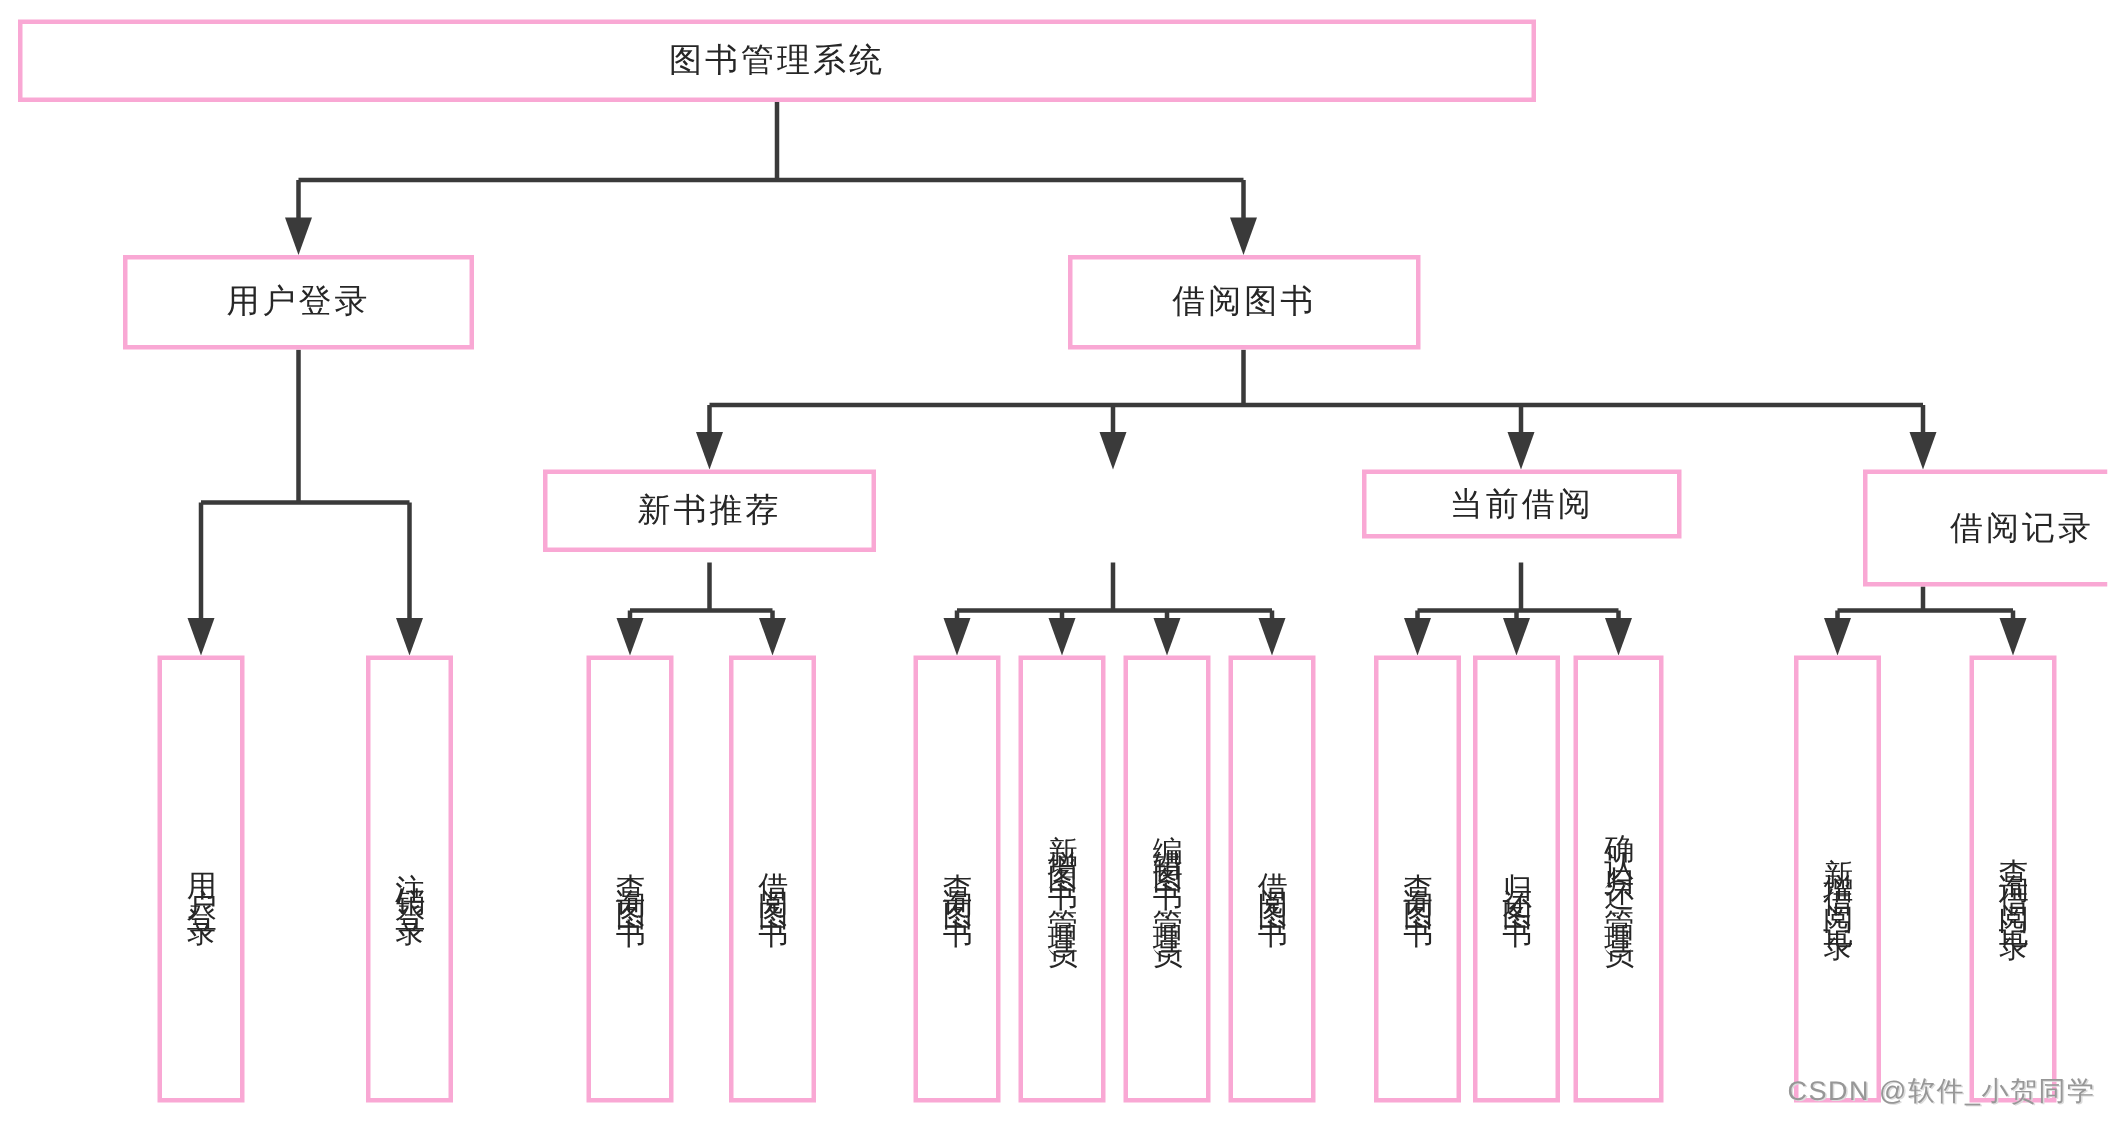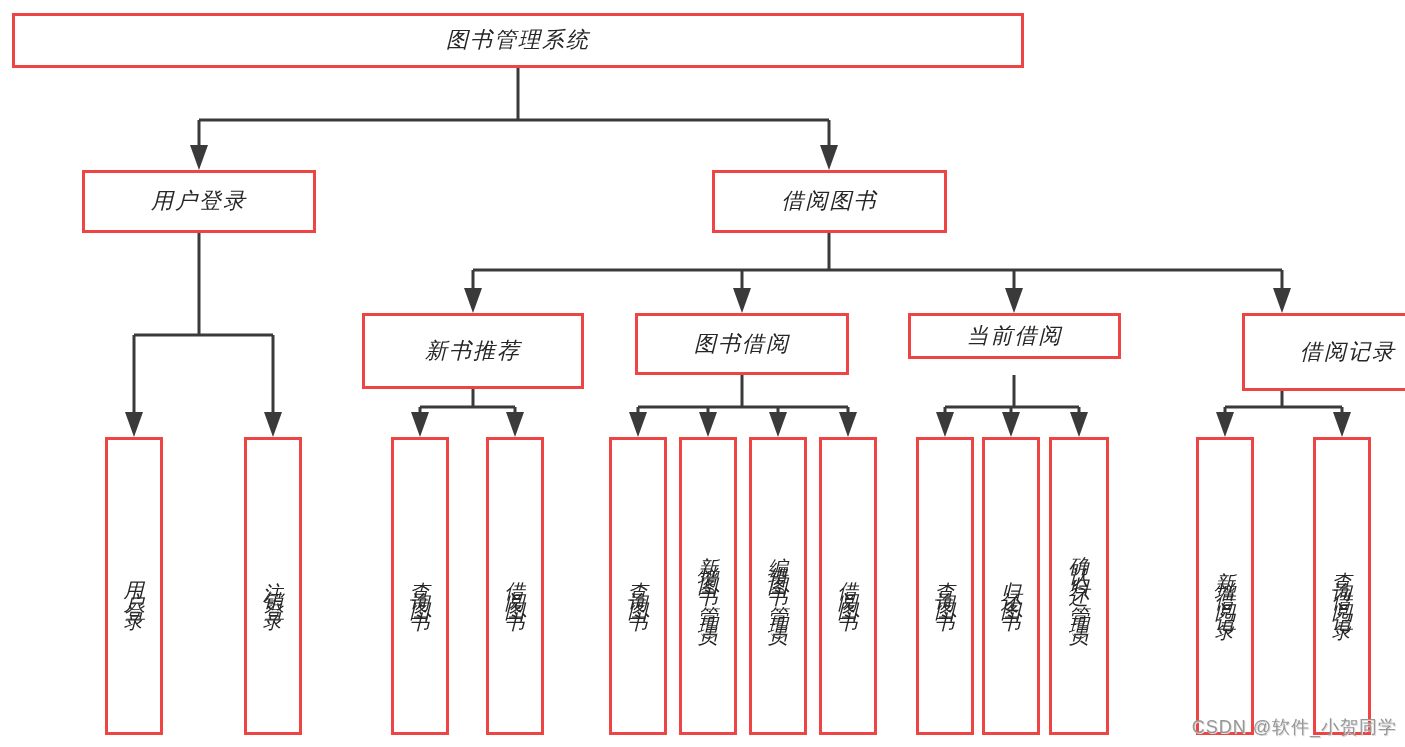--- a/index.html
+++ b/index.html
@@ -3,37 +3,37 @@
 <meta charset="utf-8">
 <style>
   html,body{margin:0;padding:0;background:#ffffff;}
   .canvas{
     position:relative;width:1405px;height:747px;background:#ffffff;overflow:hidden;
     font-family:"Liberation Sans","DejaVu Sans",sans-serif;
   }
   .wires{position:absolute;left:0;top:0;width:1405px;height:747px;}
   .box{
     position:absolute;box-sizing:border-box;background:#ffffff;
-    border:3px solid #ef4444;display:flex;align-items:center;justify-content:center;
-    color:#262626;font-size:22px;letter-spacing:2px;text-align:center;line-height:1.2;font-style:italic;
+    border:3px solid #f9a8d4;display:flex;align-items:center;justify-content:center;
+    color:#262626;font-size:22px;letter-spacing:2px;text-align:center;line-height:1.2;
   }
   .vbox{
     writing-mode:vertical-rl;text-orientation:mixed;
     font-size:20px;letter-spacing:10px;
   }
   .watermark{
     position:absolute;right:8px;bottom:8px;
     font-size:18px;letter-spacing:1px;color:#979797;
     text-shadow:1px 1px 0 #dcdcdc;white-space:nowrap;
   }
   
   #n-root       {left:12px;  top:13px;  width:1012px;height:55px;}
   #n-login-grp  {left:82px;  top:170px; width:234px; height:63px;}
   #n-book-mgmt  {left:712px; top:170px; width:235px; height:63px;}
-  #n-new-rec    {left:362px; top:313px; width:222px; height:76px;}
+  #n-new-rec    {left:362px; top:313px; width:222px; height:55px;}
   #n-book-borrow{left:635px; top:313px; width:214px; height:62px;}
   #n-cur-borrow {left:908px; top:313px; width:213px; height:46px;}
   #n-borrow-rec {left:1242px;top:313px; width:212px; height:78px;}
   #n-user-login {left:105px; top:437px; width:58px;  height:298px;}
   #n-logout     {left:244px; top:437px; width:58px;  height:298px;}
   #n-nbr-query  {left:391px; top:437px; width:58px;  height:298px;}
   #n-nbr-borrow {left:486px; top:437px; width:58px;  height:298px;}
   #n-bb-query   {left:609px; top:437px; width:58px;  height:298px;}
   #n-bb-add     {left:679px; top:437px; width:58px;  height:298px;}
   #n-bb-edit    {left:749px; top:437px; width:58px;  height:298px;}
@@ -91,21 +91,20 @@
       <polygon fill="#3a3a3a" stroke="none" points="1342,437 1333,412 1351,412"></polygon>
     </g>
   </svg>
 
   <div id="n-root" class="box">图书管理系统</div>
 
   <div id="n-login-grp" class="box">用户登录</div>
   <div id="n-book-mgmt" class="box">借阅图书</div>
 
   <div id="n-new-rec" class="box">新书推荐</div>
-  <div id="n-book-borrow" class="box">图书借阅</div>
   <div id="n-cur-borrow" class="box">当前借阅</div>
   <div id="n-borrow-rec" class="box">借阅记录</div>
 
   <div id="n-user-login" class="box vbox">用户登录</div>
   <div id="n-logout" class="box vbox">注销登录</div>
 
   <div id="n-nbr-query" class="box vbox">查询图书</div>
   <div id="n-nbr-borrow" class="box vbox">借阅图书</div>
 
   <div id="n-bb-query" class="box vbox">查询图书</div>

